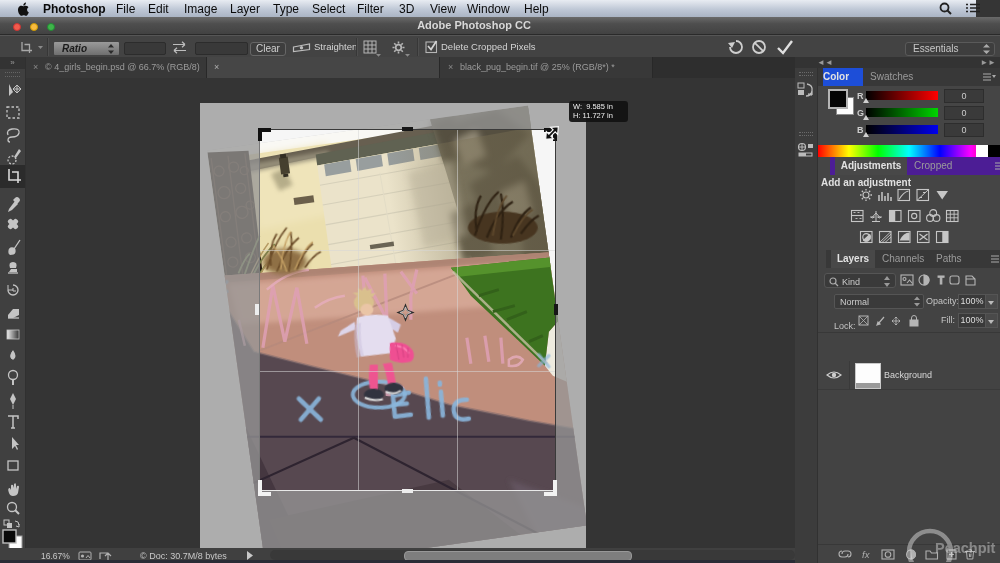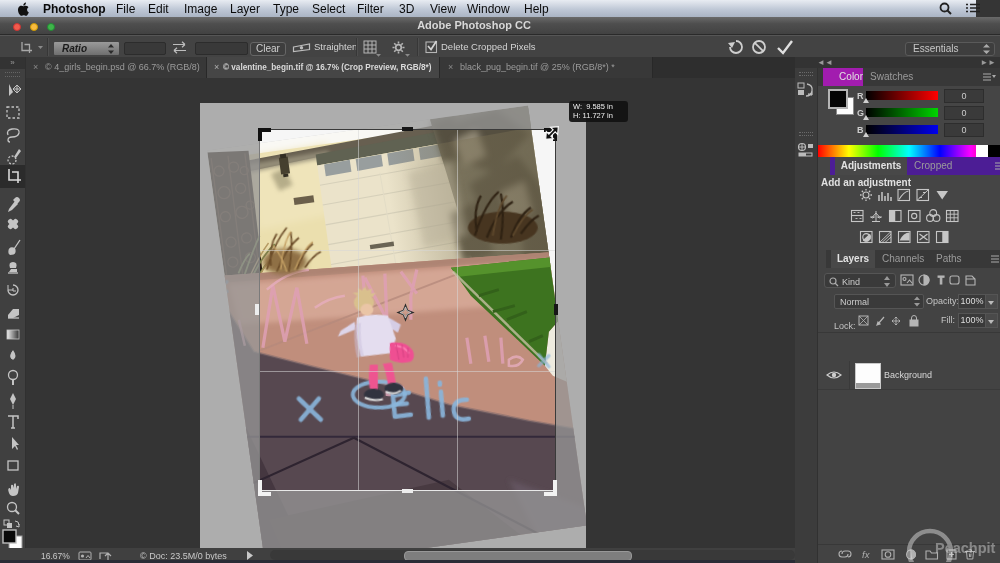--- a/index.html
+++ b/index.html
@@ -146,21 +146,20 @@
   </div>
 </div>
 
 <div id="tabbar" class="abs">
   <div class="tab" style="left:0px;width:181px;background:#383838;border-right:1px solid #282828;color:#9c9c9c;">
     <span style="position:absolute;left:8px;color:#8a8a8a;">×</span>
     <span style="position:absolute;left:20px;">© 4_girls_begin.psd @ 66.7% (RGB/8)</span>
   </div>
   <div class="tab" style="left:182px;width:232px;background:#464646;border-right:1px solid #282828;color:#dadada;">
     <span style="position:absolute;left:7px;color:#b0b0b0;">×</span>
-    <span style="position:absolute;left:16px;font-size:8.2px;font-weight:bold;">© valentine_begin.tif @ 16.7% (Crop Preview, RGB/8*)</span>
   </div>
   <div class="tab" style="left:415px;width:212px;background:#383838;border-right:1px solid #282828;color:#9c9c9c;">
     <span style="position:absolute;left:8px;color:#8a8a8a;">×</span>
     <span style="position:absolute;left:20px;">black_pug_begin.tif @ 25% (RGB/8*) *</span>
   </div>
 </div>
 
 <div id="toolbar" class="abs">
   <div style="position:absolute;left:0;top:0;width:25px;height:12px;background:#333;color:#9a9a9a;font-size:8px;text-align:center;line-height:12px;">»</div>
   <div style="position:absolute;left:5px;top:15px;width:15px;height:3px;border-top:1px dotted #666;border-bottom:1px dotted #666;"></div>
@@ -478,21 +477,21 @@
 </div>
 
 <div id="statusbar" class="abs">
   <span style="position:absolute;left:41px;top:3px;font-size:8.5px;">16.67%</span>
   <svg width="40" height="10" style="position:absolute;left:78px;top:3px;">
     <rect x="1" y="1" width="12" height="8" rx="1" fill="none" stroke="#b0b0b0" stroke-width="1"></rect>
     <circle cx="4.5" cy="5" r="1.6" fill="#b0b0b0"></circle>
       <path d="M8,7 l2,-2.5 l2,2.5" stroke="#b0b0b0" fill="none"></path>
     <path d="M22,8 L22,2 L30,2 M27,5 l3,-3 l3,3 M30,2 L30,9" stroke="#b0b0b0" stroke-width="1.2" fill="none"></path>
   </svg>
-  <span style="position:absolute;left:140px;top:3px;">© Doc: 23.5M/0 bytes</span>
+  <span style="position:absolute;left:140px;top:3px;">© Doc: 30.7M/8 bytes</span>
   <svg width="8" height="9" style="position:absolute;left:246px;top:3px;">
     <path d="M1,0 L7,4.5 L1,9 Z" fill="#c8c8c8"></path>
   </svg>
   <div style="position:absolute;left:270px;top:2px;width:525px;height:10px;background:#393939;border-radius:5px;"></div>
   <div style="position:absolute;left:404px;top:3px;width:226px;height:8px;background:#7e7e7e;border:1px solid #989898;border-radius:4px;"></div>
 </div>
 <div class="abs" style="left:0;top:560px;width:1000px;height:3px;background:#2a2c36;"></div>
 
 <div id="panels" class="abs">
 
@@ -513,21 +512,21 @@
       <circle cx="5" cy="5" r="3.5" fill="none" stroke="#bbb" stroke-width="1.2"></circle>
       <path d="M5,1.5 L5,8.5 M1.5,5 L8.5,5" stroke="#bbb" stroke-width="1"></path>
       <rect x="11" y="2" width="5" height="4" fill="#bbb"></rect>
       <rect x="2" y="11" width="13" height="3" fill="none" stroke="#bbb" stroke-width="1"></rect>
       <rect x="2" y="11" width="7" height="3" fill="#bbb"></rect>
     </svg>
   </div>
 
   <div style="position:absolute;left:23px;top:11px;width:182px;height:89px;background:#454545;">
     <div style="position:absolute;left:0;top:0;width:182px;height:18px;background:#383838;">
-      <div style="position:absolute;left:5px;top:0;width:40px;height:18px;background:#a21caf;color:#e2e2e2;font-size:10px;font-weight:normal;text-align:right;line-height:18px;">Color</div>
+      <div style="position:absolute;left:5px;top:0;width:40px;height:18px;background:#1d4ed8;color:#e2e2e2;font-size:10px;font-weight:bold;text-align:left;line-height:18px;">Color</div>
       <span style="position:absolute;left:52px;top:3px;color:#9b9b9b;font-size:10px;">Swatches</span>
       <svg width="13" height="9" style="position:absolute;right:4px;top:5px;">
         <path d="M0,1 L8,1 M0,4 L8,4 M0,7 L8,7" stroke="#aaa" stroke-width="1.2"></path>
           <path d="M9,2 l4,0 l-2,3 z" fill="#aaa"></path>
       </svg>
     </div>
     
     <rect>
     <div style="position:absolute;left:18px;top:29px;width:16px;height:16px;background:#fdfdfd;border:1px solid #8a8a8a;"></div>
     <div style="position:absolute;left:10px;top:21px;width:16px;height:16px;background:#050505;border:2px solid #b5b5b5;"></div>

